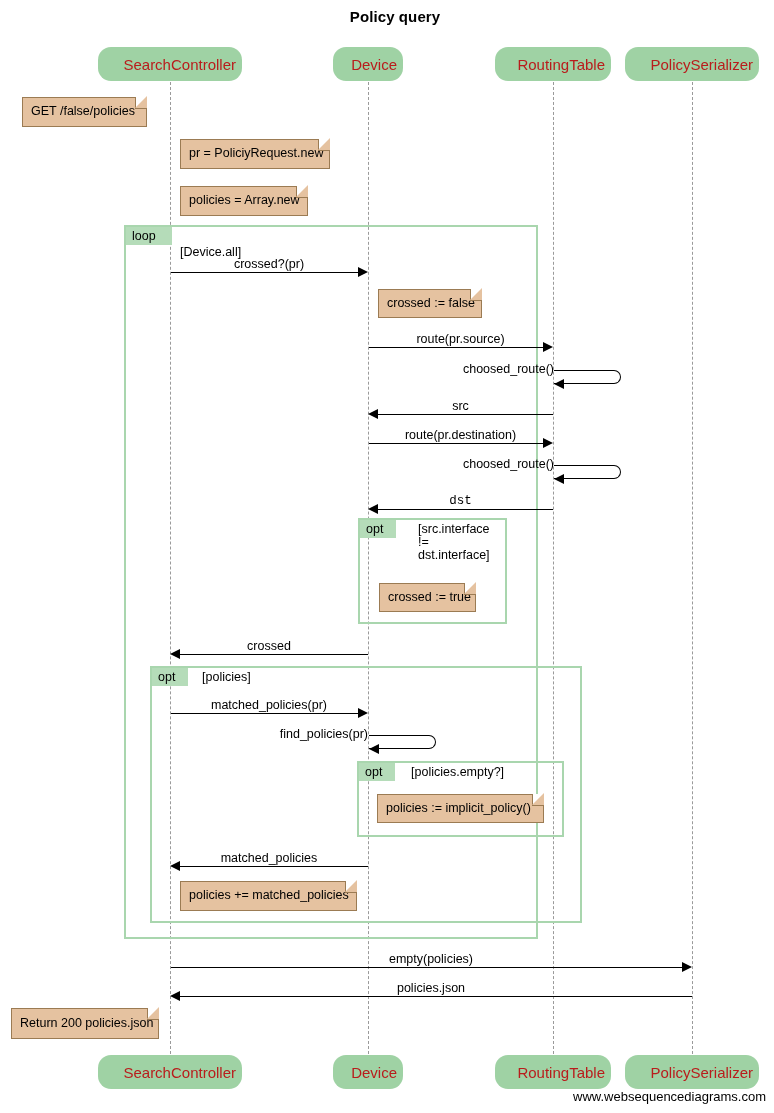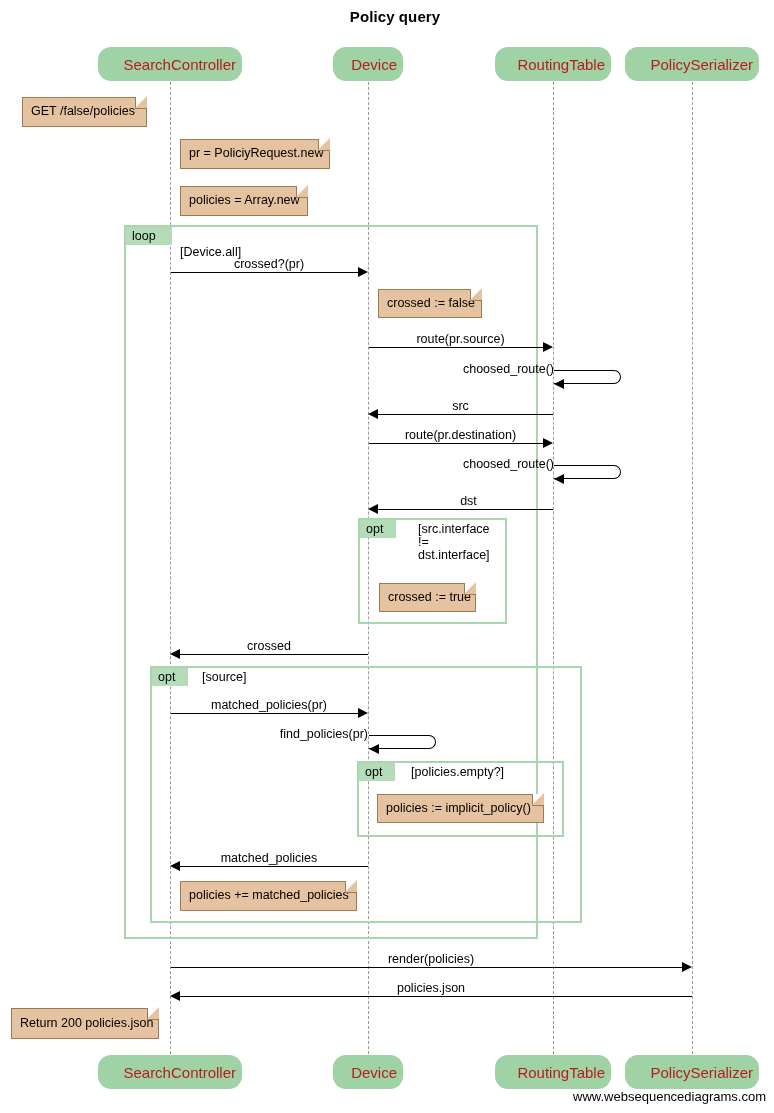--- a/index.html
+++ b/index.html
@@ -219,21 +219,21 @@
   <div class="fragment" style="left:358px; top:518px; width:149px; height:106px;">
     <div class="frag-tab" style="width:36px;">opt</div>
   </div>
   <div class="frag-cond" style="left:418px; top:523px;">[src.interface
 !=
 dst.interface]</div>
 
   <div class="fragment" style="left:150px; top:666px; width:432px; height:257px;">
     <div class="frag-tab" style="width:36px;">opt</div>
   </div>
-  <div class="frag-cond" style="left:202px; top:671px;">[source]</div>
+  <div class="frag-cond" style="left:202px; top:671px;">[policies]</div>
 
   <div class="fragment" style="left:357px; top:761px; width:207px; height:76px;">
     <div class="frag-tab" style="width:36px;">opt</div>
   </div>
   <div class="frag-cond" style="left:411px; top:766px;">[policies.empty?]</div>
 
   <div class="msg-label" style="left:170px; top:257px; width:198px;">crossed?(pr)</div>
   <div class="msg-line" style="left:171px; top:272px; width:188px;"></div>
   <div class="arrow-head right" style="left:358px; top:267px;"></div>
 
@@ -250,41 +250,41 @@
   <div class="arrow-head left" style="left:368px; top:409px;"></div>
 
   <div class="msg-label" style="left:368px; top:428px; width:185px;">route(pr.destination)</div>
   <div class="msg-line" style="left:369px; top:443px; width:175px;"></div>
   <div class="arrow-head right" style="left:543px; top:438px;"></div>
 
   <div class="msg-label" style="left:430px; top:457px; width:124px; text-align:right;">choosed_route()</div>
   <div class="selfcall" style="left:554px; top:465px; width:67px; height:14px;"></div>
   <div class="arrow-head left" style="left:554px; top:474px;"></div>
 
-  <div class="msg-label" style="left:376px; top:494px; width:185px;">dst</div>
+  <div class="msg-label" style="left:368px; top:494px; width:185px;font-family:Liberation Mono, monospace;">dst</div>
   <div class="msg-line" style="left:378px; top:509px; width:175px;"></div>
   <div class="arrow-head left" style="left:368px; top:504px;"></div>
 
   <div class="msg-label" style="left:170px; top:639px; width:198px;">crossed</div>
   <div class="msg-line" style="left:180px; top:654px; width:188px;"></div>
   <div class="arrow-head left" style="left:170px; top:649px;"></div>
 
   <div class="msg-label" style="left:170px; top:698px; width:198px;">matched_policies(pr)</div>
   <div class="msg-line" style="left:171px; top:713px; width:188px;"></div>
   <div class="arrow-head right" style="left:358px; top:708px;"></div>
 
   <div class="msg-label" style="left:240px; top:727px; width:128px; text-align:right;">find_policies(pr)</div>
   <div class="selfcall" style="left:369px; top:735px; width:67px; height:14px;"></div>
   <div class="arrow-head left" style="left:369px; top:744px;"></div>
 
   <div class="msg-label" style="left:170px; top:851px; width:198px;">matched_policies</div>
   <div class="msg-line" style="left:180px; top:866px; width:188px;"></div>
   <div class="arrow-head left" style="left:170px; top:861px;"></div>
 
-  <div class="msg-label" style="left:170px; top:952px; width:522px;">render(policies)</div>
+  <div class="msg-label" style="left:170px; top:952px; width:522px;">empty(policies)</div>
   <div class="msg-line" style="left:171px; top:967px; width:512px;"></div>
   <div class="arrow-head right" style="left:682px; top:962px;"></div>
 
   <div class="msg-label" style="left:170px; top:981px; width:522px;">policies.json</div>
   <div class="msg-line" style="left:180px; top:996px; width:512px;"></div>
   <div class="arrow-head left" style="left:170px; top:991px;"></div>
 
   <div class="note" style="left:22px; top:97px; width:125px; height:30px;">
     <span>GET /false/policies</span>
     <span class="fold"></span>

